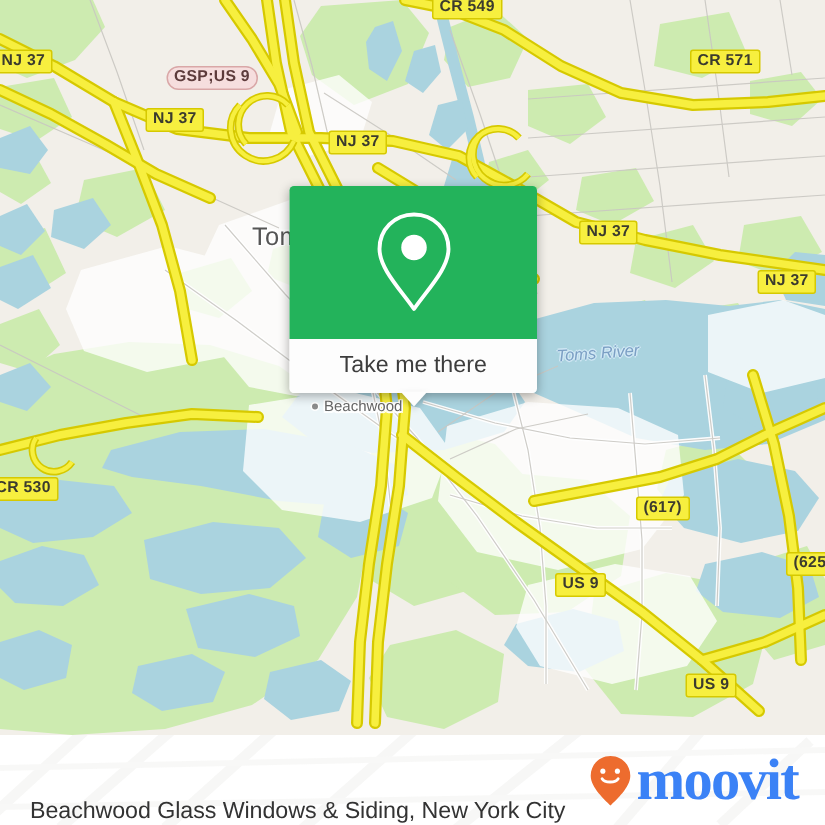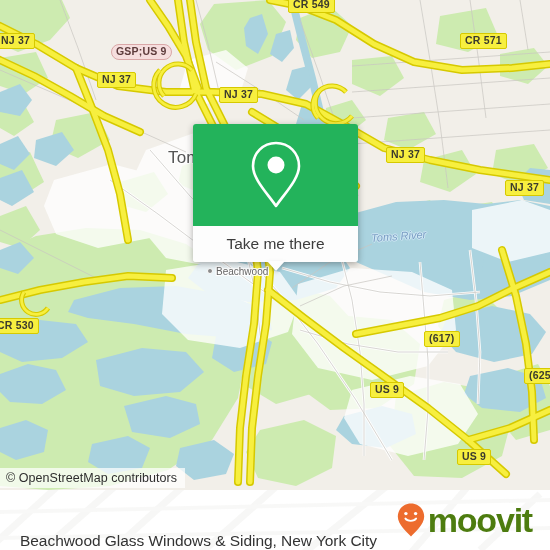--- a/index.html
+++ b/index.html
@@ -169,26 +169,27 @@
   }
   #moovit-logo {
     position: absolute;
     right: 18px;
     top: 50%;
     transform: translateY(-50%);
     display: flex;
     align-items: center;
   }
   #moovit-wordmark {
-    font-size: 34px;
+    font-size: 39px;
     font-weight: bold;
-    color: #4d7c0f;
+    color: #3b82f6;
     letter-spacing: -1.2px;
     margin-left: 3px;
     line-height: 1;
+    font-family: Liberation Serif, serif;
   }
 </style>
 </head>
 <body>
 
 <div id="page">
 
   <div id="map">
 
     <svg id="map-svg" width="550" height="490" viewBox="0 0 550 490" xmlns="http://www.w3.org/2000/svg">
@@ -422,21 +423,20 @@
           <path d="M31 4 C18 4 8 14 8 27 C8 40 22 54 31 67 C40 54 54 40 54 27 C54 14 44 4 31 4 Z" fill="none" stroke="#ffffff" stroke-width="2.6" stroke-linejoin="round"></path>
           <circle cx="31" cy="26" r="8.5" fill="#ffffff"></circle>
         </svg>
       </div>
       <div id="popup-cta">
         <span>Take me there</span>
         <div id="popup-tail"></div>
       </div>
     </div>
 
-    <div id="attribution">© OpenStreetMap contributors</div>
   </div>
 
   <div id="footer">
 
     <svg id="footer-watermark" width="550" height="60" viewBox="0 0 550 60" xmlns="http://www.w3.org/2000/svg">
       <g stroke="#f1f1ef" stroke-width="7" fill="none">
         <path d="M-10,58 L60,-6"></path>
         <path d="M40,62 L120,-8"></path>
         <path d="M110,62 L190,-10"></path>
         <path d="M200,64 L286,-12"></path>

